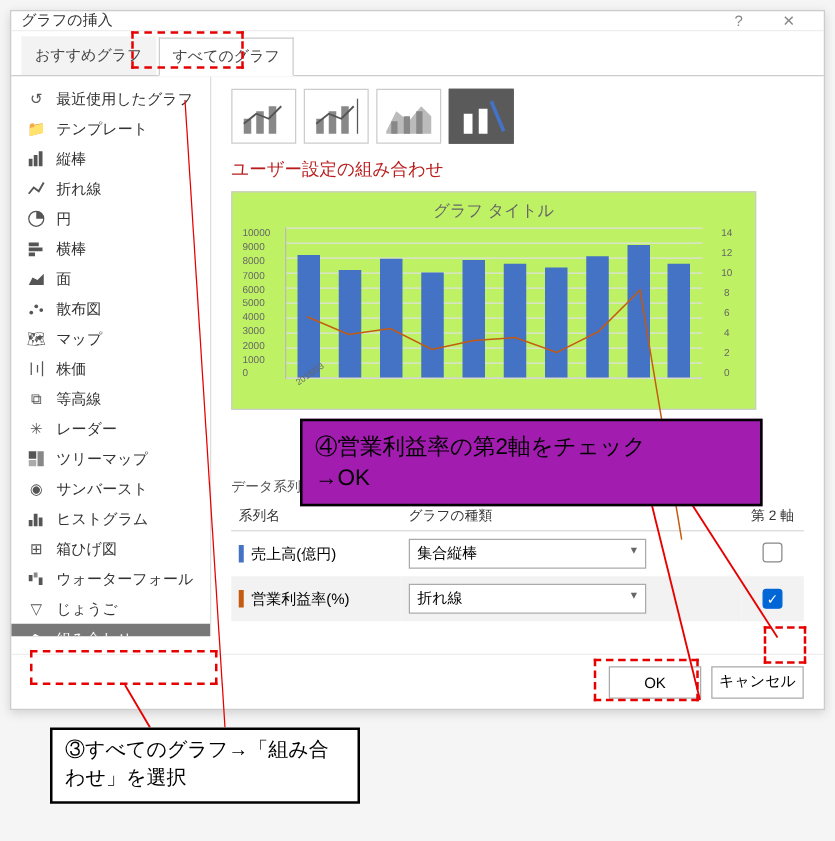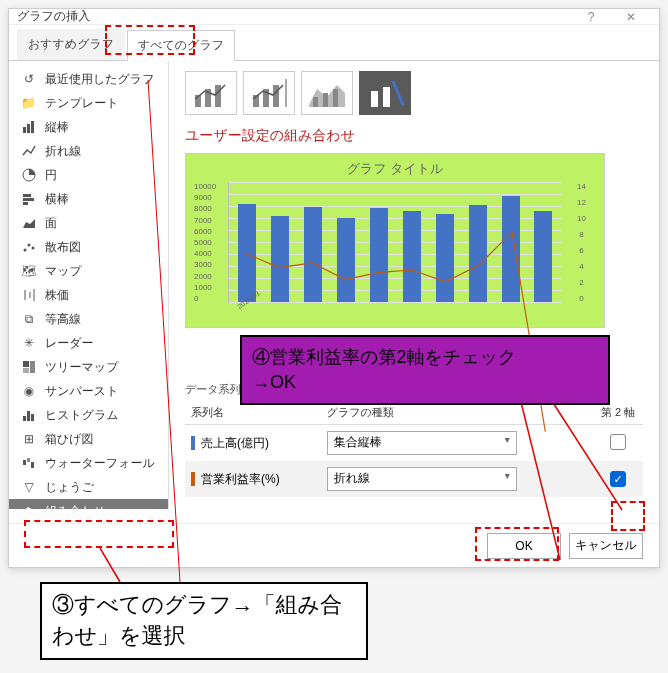--- a/index.html
+++ b/index.html
@@ -188,25 +188,25 @@
       border: 2px solid #000;
       padding: 8px 10px;
       font-size: 18px;
       line-height: 1.4;
       z-index: 10;
     }
     .callout2 {
       position: absolute;
       left: 40px;
       top: 582px;
-      width: 328px;
+      width: 248px;
       background: #fff;
       border: 2px solid #000;
       padding: 6px 10px;
-      font-size: 22px;
+      font-size: 16px;
       line-height: 1.4;
       z-index: 10;
     }
     .series-label {
       font-size: 11px;
       color: #555;
       margin-top: 54px;
       margin-bottom: 4px;
     }
     .series-table {

